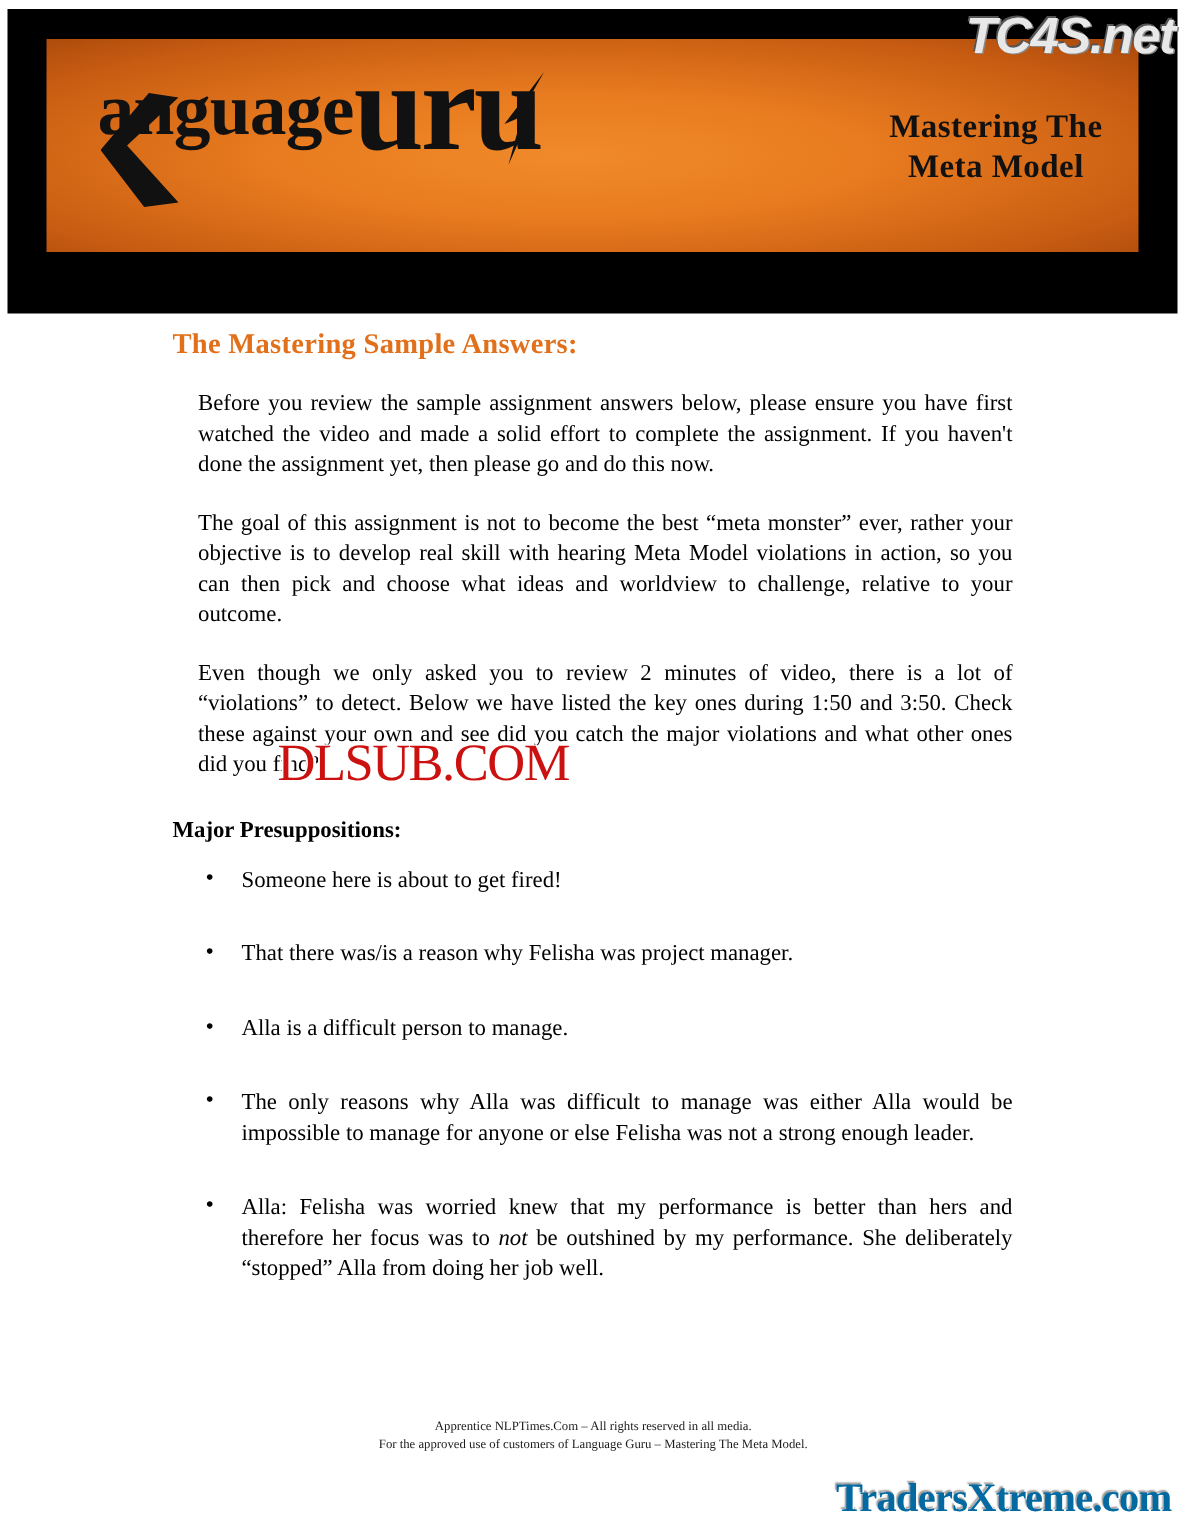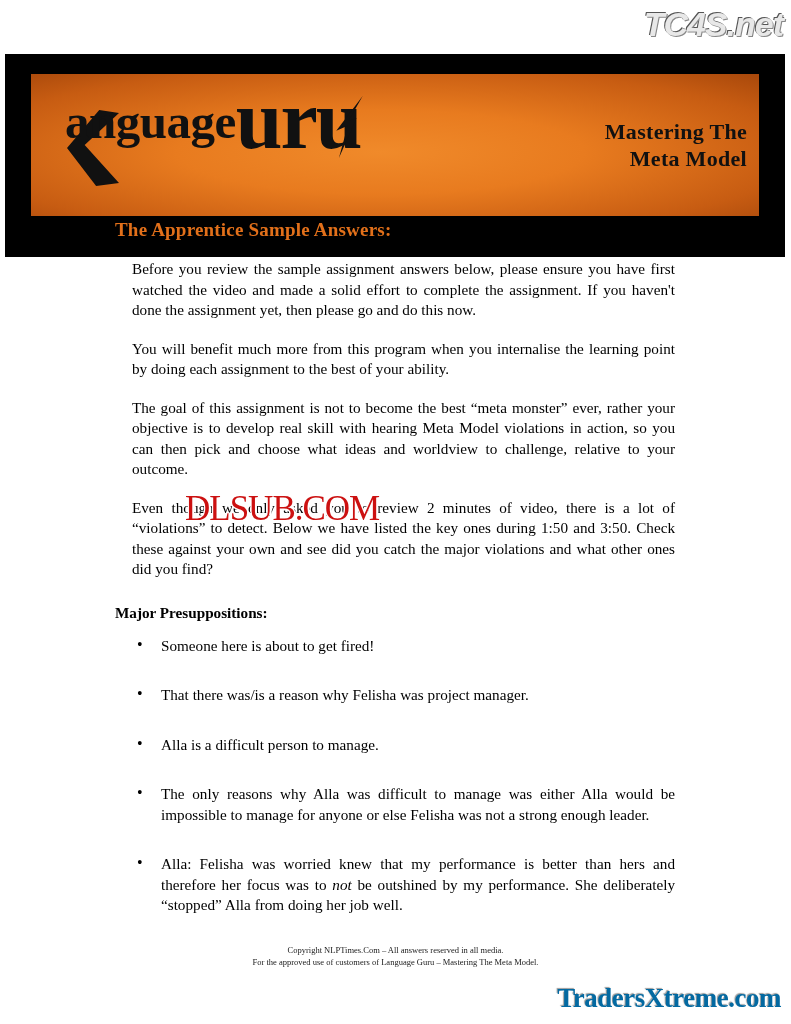--- a/index.html
+++ b/index.html
@@ -23,21 +23,20 @@
 
   
   .banner-wrap {
     position: absolute;
     left: 5px;
     top: 6px;
     width: 780px;
     height: 203px;
     background: #000000;
     box-sizing: border-box;
-    margin-top: 48px;
   }
   .banner-inner {
     position: absolute;
     left: 26px;
     top: 20px;
     width: 728px;
     height: 142px;
     background: radial-gradient(ellipse at 48% 55%, #f08a2a 0%, #e87b1f 38%, #c75c12 78%, #a8480b 100%);
     overflow: hidden;
   }
@@ -74,23 +73,23 @@
     position: absolute;
     left: 300px;
     top: 22px;
     width: 44px;
     height: 62px;
     background: #111111;
     clip-path: polygon(72% 0%, 40% 40%, 58% 36%, 18% 100%, 38% 48%, 12% 56%);
   }
   .tagline {
     position: absolute;
-    right: 12px;
+    right: 24px;
     top: 44px;
-    text-align: right;
+    text-align: center;
     color: #111111;
     font-family: "Liberation Serif", serif;
     font-weight: bold;
     font-size: 22px;
     line-height: 27px;
     letter-spacing: 0.3px;
   }
 
   
   .wm-tc4s {
@@ -213,39 +212,38 @@
       <div class="tagline">
         <div>Mastering The</div>
         <div>Meta Model</div>
       </div>
     </div>
   </div>
 
   <div class="wm-tc4s">TC4S.net</div>
 
   <div class="content">
-    <h1 class="doc-title">The Apprentice Sample Answers:</h1>
+    <h1 class="doc-title">The Mastering Sample Answers:</h1>
 
     <p class="para">Before you review the sample assignment answers below, please ensure you have first watched the video and made a solid effort to complete the assignment. If you haven't done the assignment yet, then please go and do this now.</p>
-    <p class="para">You will benefit much more from this program when you internalise the learning point by doing each assignment to the best of your ability.</p>
     <p class="para">The goal of this assignment is not to become the best “meta monster” ever, rather your objective is to develop real skill with hearing Meta Model violations in action, so you can then pick and choose what ideas and worldview to challenge, relative to your outcome.</p>
     <p class="para">Even though we only asked you to review 2 minutes of video, there is a lot of “violations” to detect. Below we have listed the key ones during 1:50 and 3:50. Check these against your own and see did you catch the major violations and what other ones did you find?</p>
 
     <div class="subhead">Major Presuppositions:</div>
 
     <ul class="bullets">
       <li><span>Someone here is about to get fired!</span></li>
       <li><span>That there was/is a reason why Felisha was project manager.</span></li>
       <li><span>Alla is a difficult person to manage.</span></li>
       <li><span>The only reasons why Alla was difficult to manage was either Alla would be impossible to manage for anyone or else Felisha was not a strong enough leader.</span></li>
       <li><span>Alla: Felisha was worried knew that my performance is better than hers and therefore her focus was to </span><span class="ital">not</span><span> be outshined by my performance. She deliberately “stopped” Alla from doing her job well.</span></li>
     </ul>
   </div>
 
   <div class="footer">
-    <div>Copyright NLPTimes.Com – All answers reserved in all media.</div>
+    <div>Apprentice NLPTimes.Com – All rights reserved in all media.</div>
     <div>For the approved use of customers of Language Guru – Mastering The Meta Model.</div>
   </div>
 
   <div class="wm-dlsub">DLSUB.COM</div>
   <div class="wm-traders">TradersXtreme.com</div>
 
 </div>
 
 </body></html>

